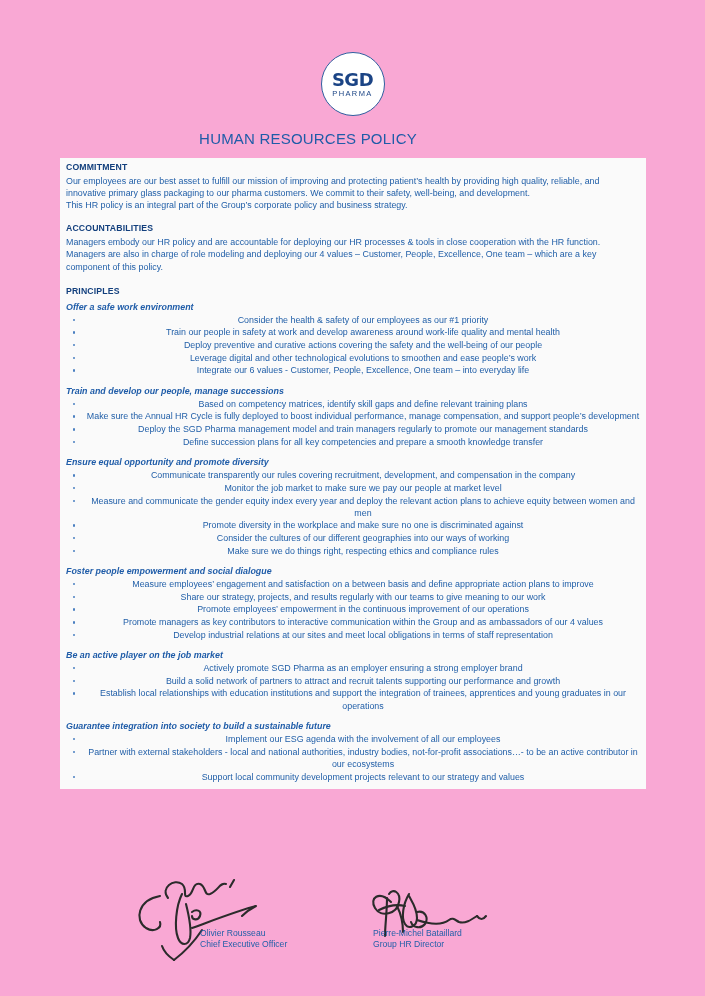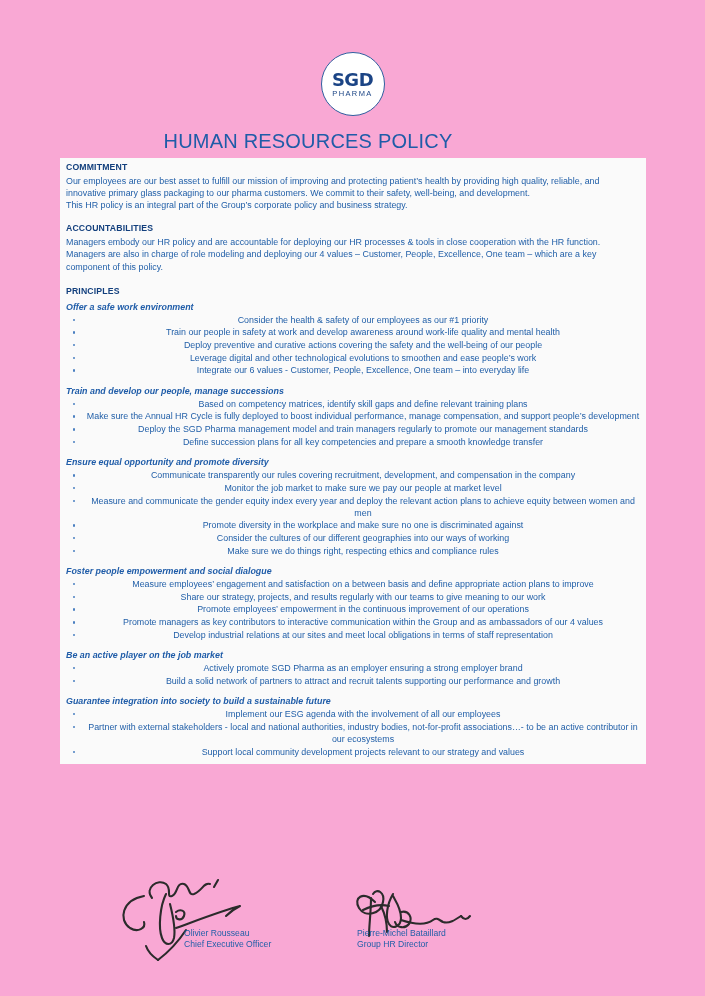--- a/index.html
+++ b/index.html
@@ -58,21 +58,21 @@
     line-height: 1;
   }
 
   
   .doc-title {
     position: absolute;
     top: 130px;
     left: 0;
     width: 616px;
     text-align: center;
-    font-size: 20px;
+    font-size: 15px;
     letter-spacing: 0.2px;
     color: #1f5ca8;
     font-family: "Liberation Sans", sans-serif;
   }
 
   
   .content {
     position: absolute;
     top: 158px;
     left: 60px;
@@ -140,21 +140,21 @@
     width: 2.4px;
     height: 2.4px;
     background: #4a7fc0;
     border-radius: 50%;
   }
 
   
   .sign-area {
     position: absolute;
     top: 880px;
-    left: 44px;
+    left: 60px;
     width: 586px;
     height: 100px;
   }
   .sign-block {
     position: absolute;
     font-size: 8.6px;
     color: #215fa8;
     line-height: 1.32;
   }
   .sign-ceo { left: 140px; top: 48px; }
@@ -233,20 +233,21 @@
         <li>Promote managers as key contributors to interactive communication within the Group and as ambassadors of our 4 values</li>
         <li>Develop industrial relations at our sites and meet local obligations in terms of staff representation</li>
       </ul>
     </div>
 
     <div class="group">
       <div class="sub-heading">Be an active player on the job market</div>
       <ul class="bullets">
         <li>Actively promote SGD Pharma as an employer ensuring a strong employer brand</li>
         <li>Build a solid network of partners to attract and recruit talents supporting our performance and growth</li>
+        <li>Establish local relationships with education institutions and support the integration of trainees, apprentices and young graduates in our operations</li>
       </ul>
     </div>
 
     <div class="group">
       <div class="sub-heading">Guarantee integration into society to build a sustainable future</div>
       <ul class="bullets">
         <li>Implement our ESG agenda with the involvement of all our employees</li>
         <li>Partner with external stakeholders - local and national authorities, industry bodies, not-for-profit associations…- to be an active contributor in our ecosystems</li>
         <li>Support local community development projects relevant to our strategy and values</li>
       </ul>

